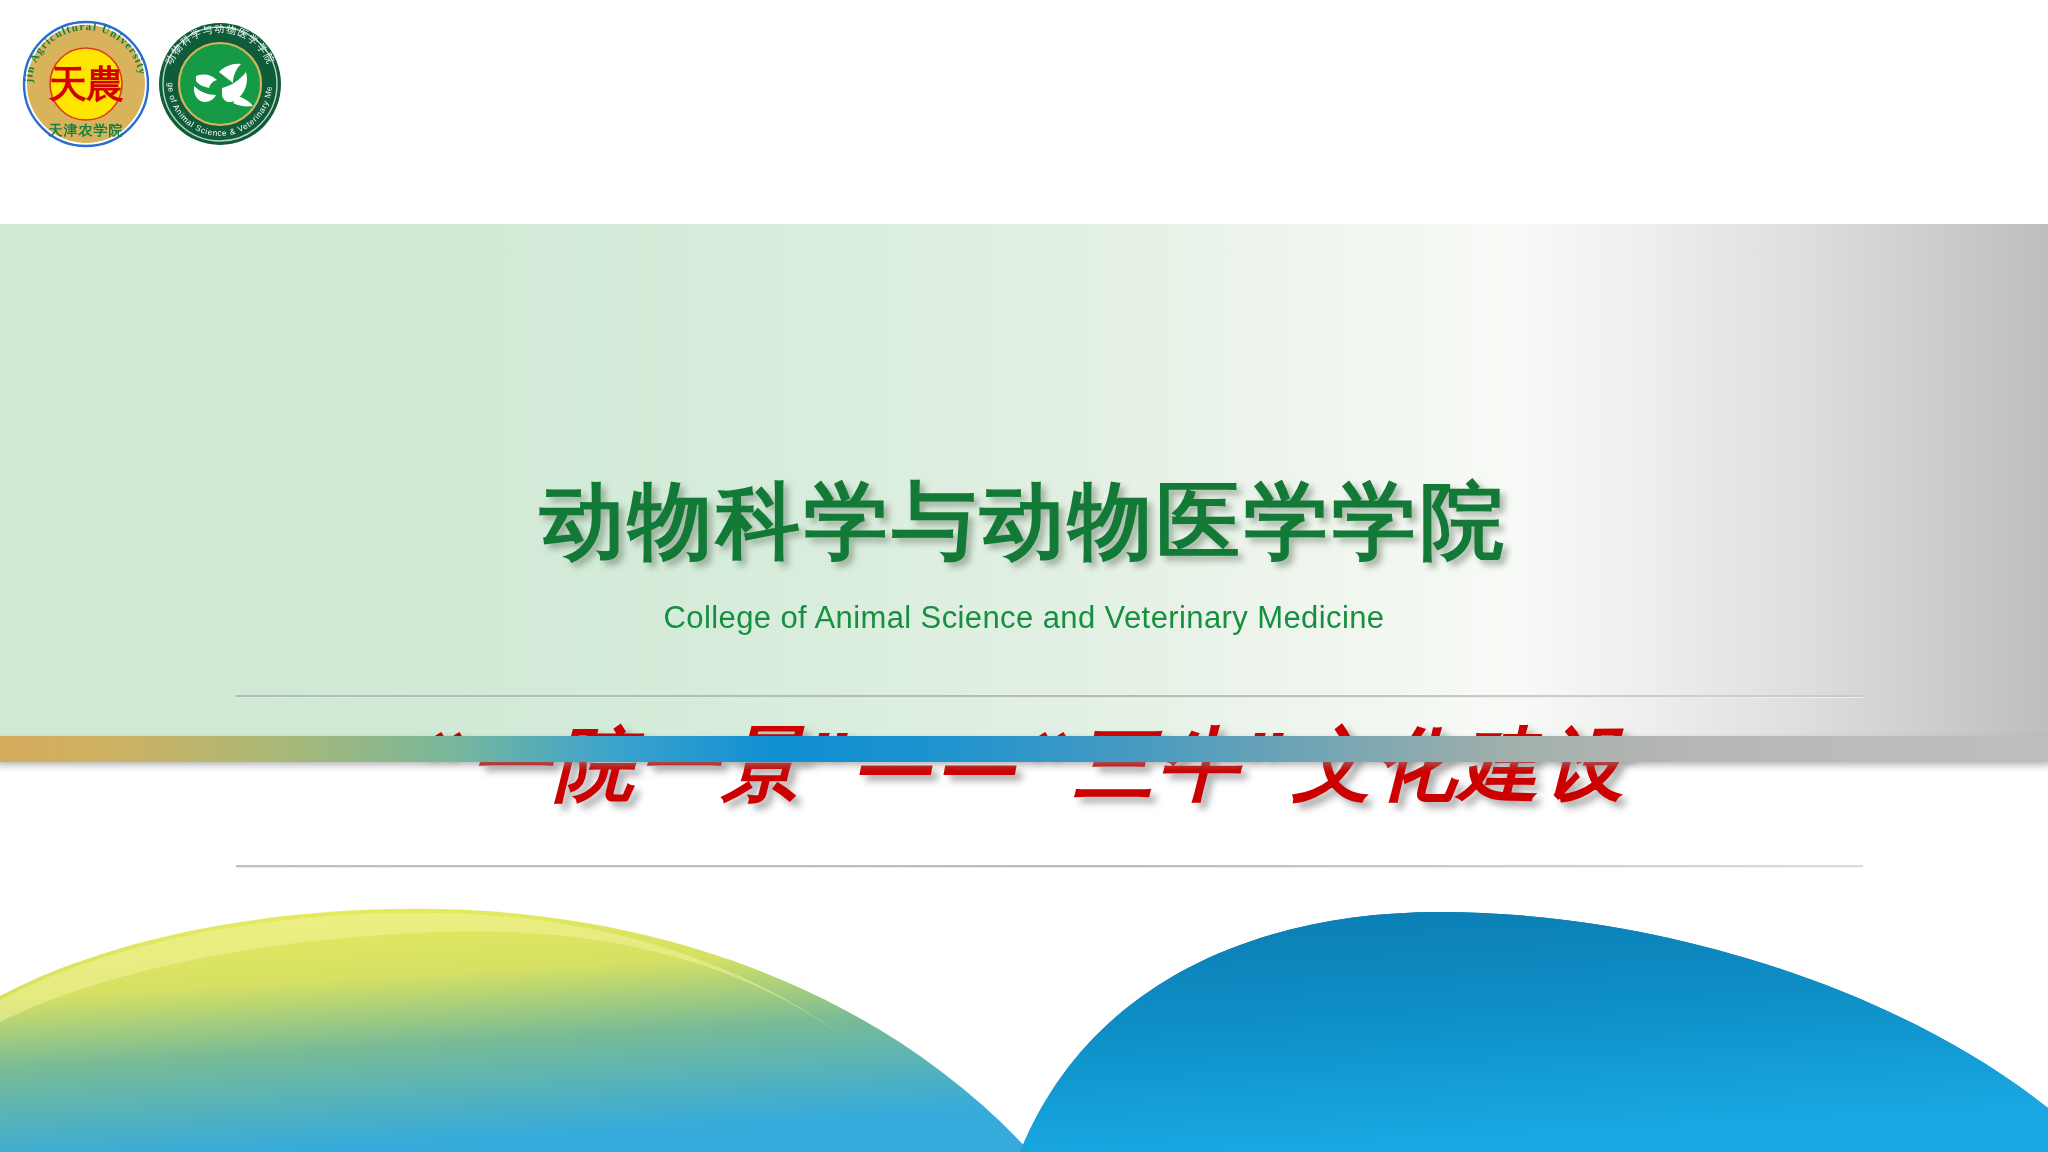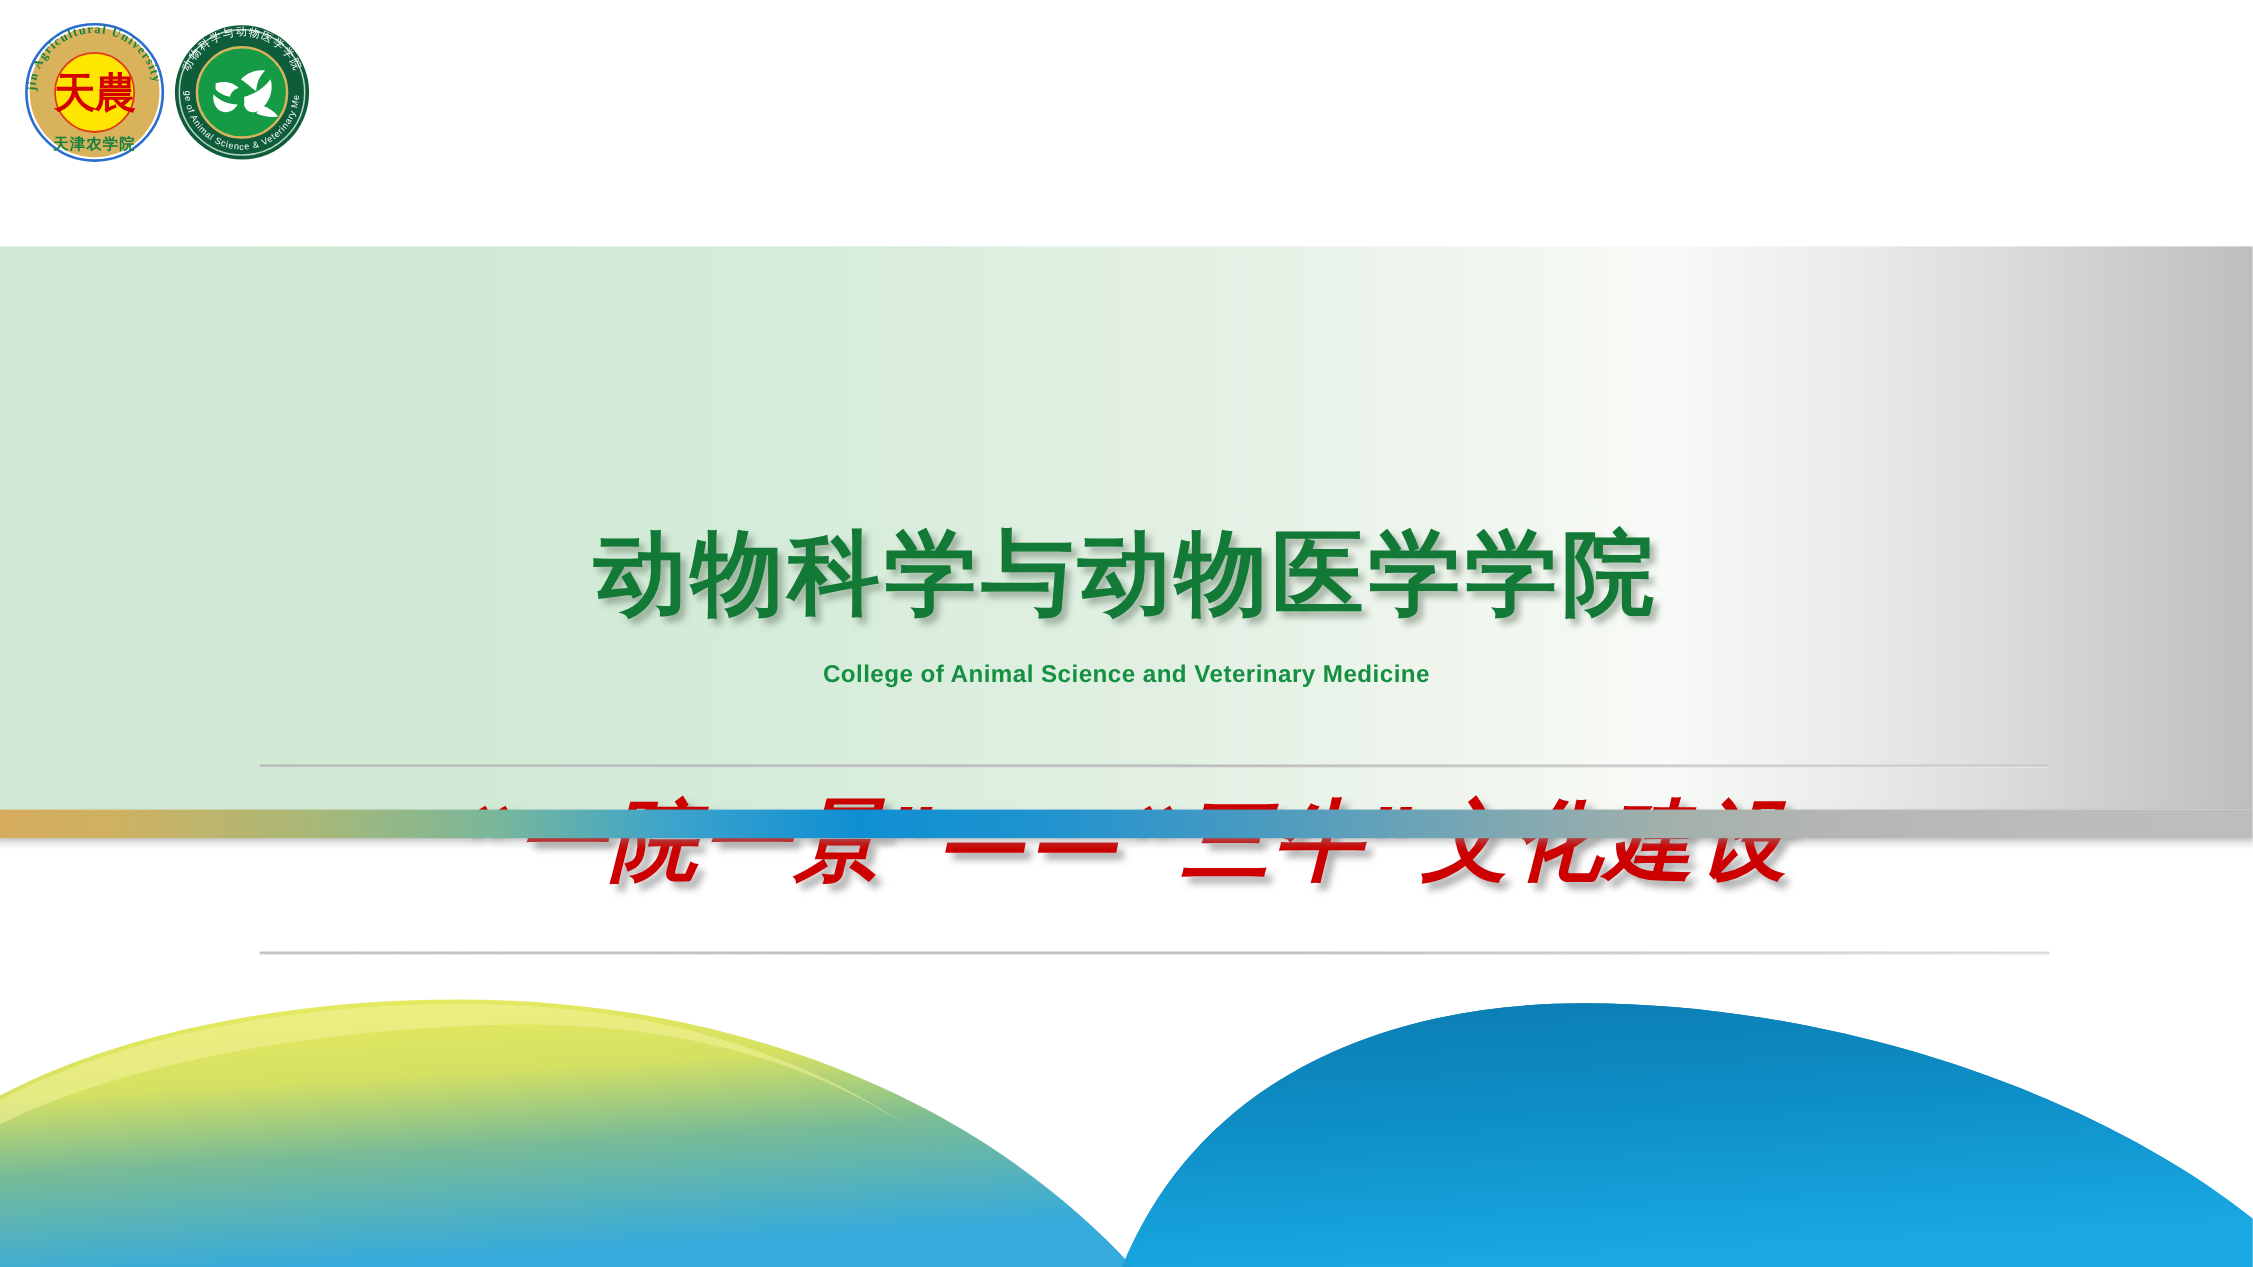--- a/index.html
+++ b/index.html
@@ -69,22 +69,22 @@
     line-height: 1;
     white-space: nowrap;
   }
   
   #school-title-en {
     position: absolute;
     left: 0; right: 0;
     top: 378px;
     text-align: center;
     font-family: "Liberation Sans", sans-serif;
-    font-size: 22px;
-    font-weight: 700;
+    font-size: 31px;
+    font-weight: 400;
     letter-spacing: 0.4px;
     color: #159040;
     line-height: 1;
     white-space: nowrap;
   }
 
   
   .rule {
     position: absolute;
     left: 236px;

